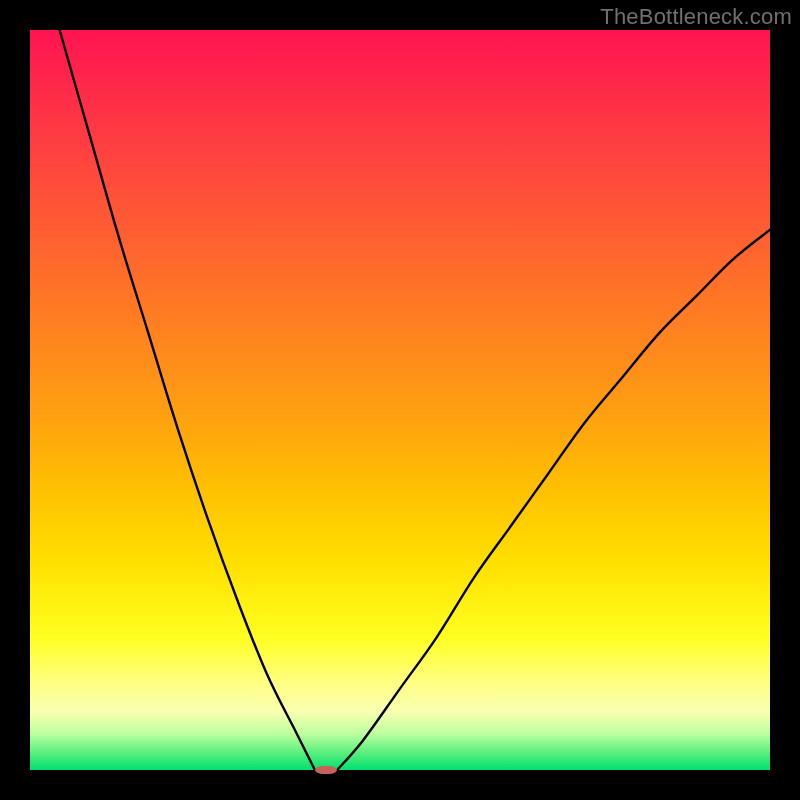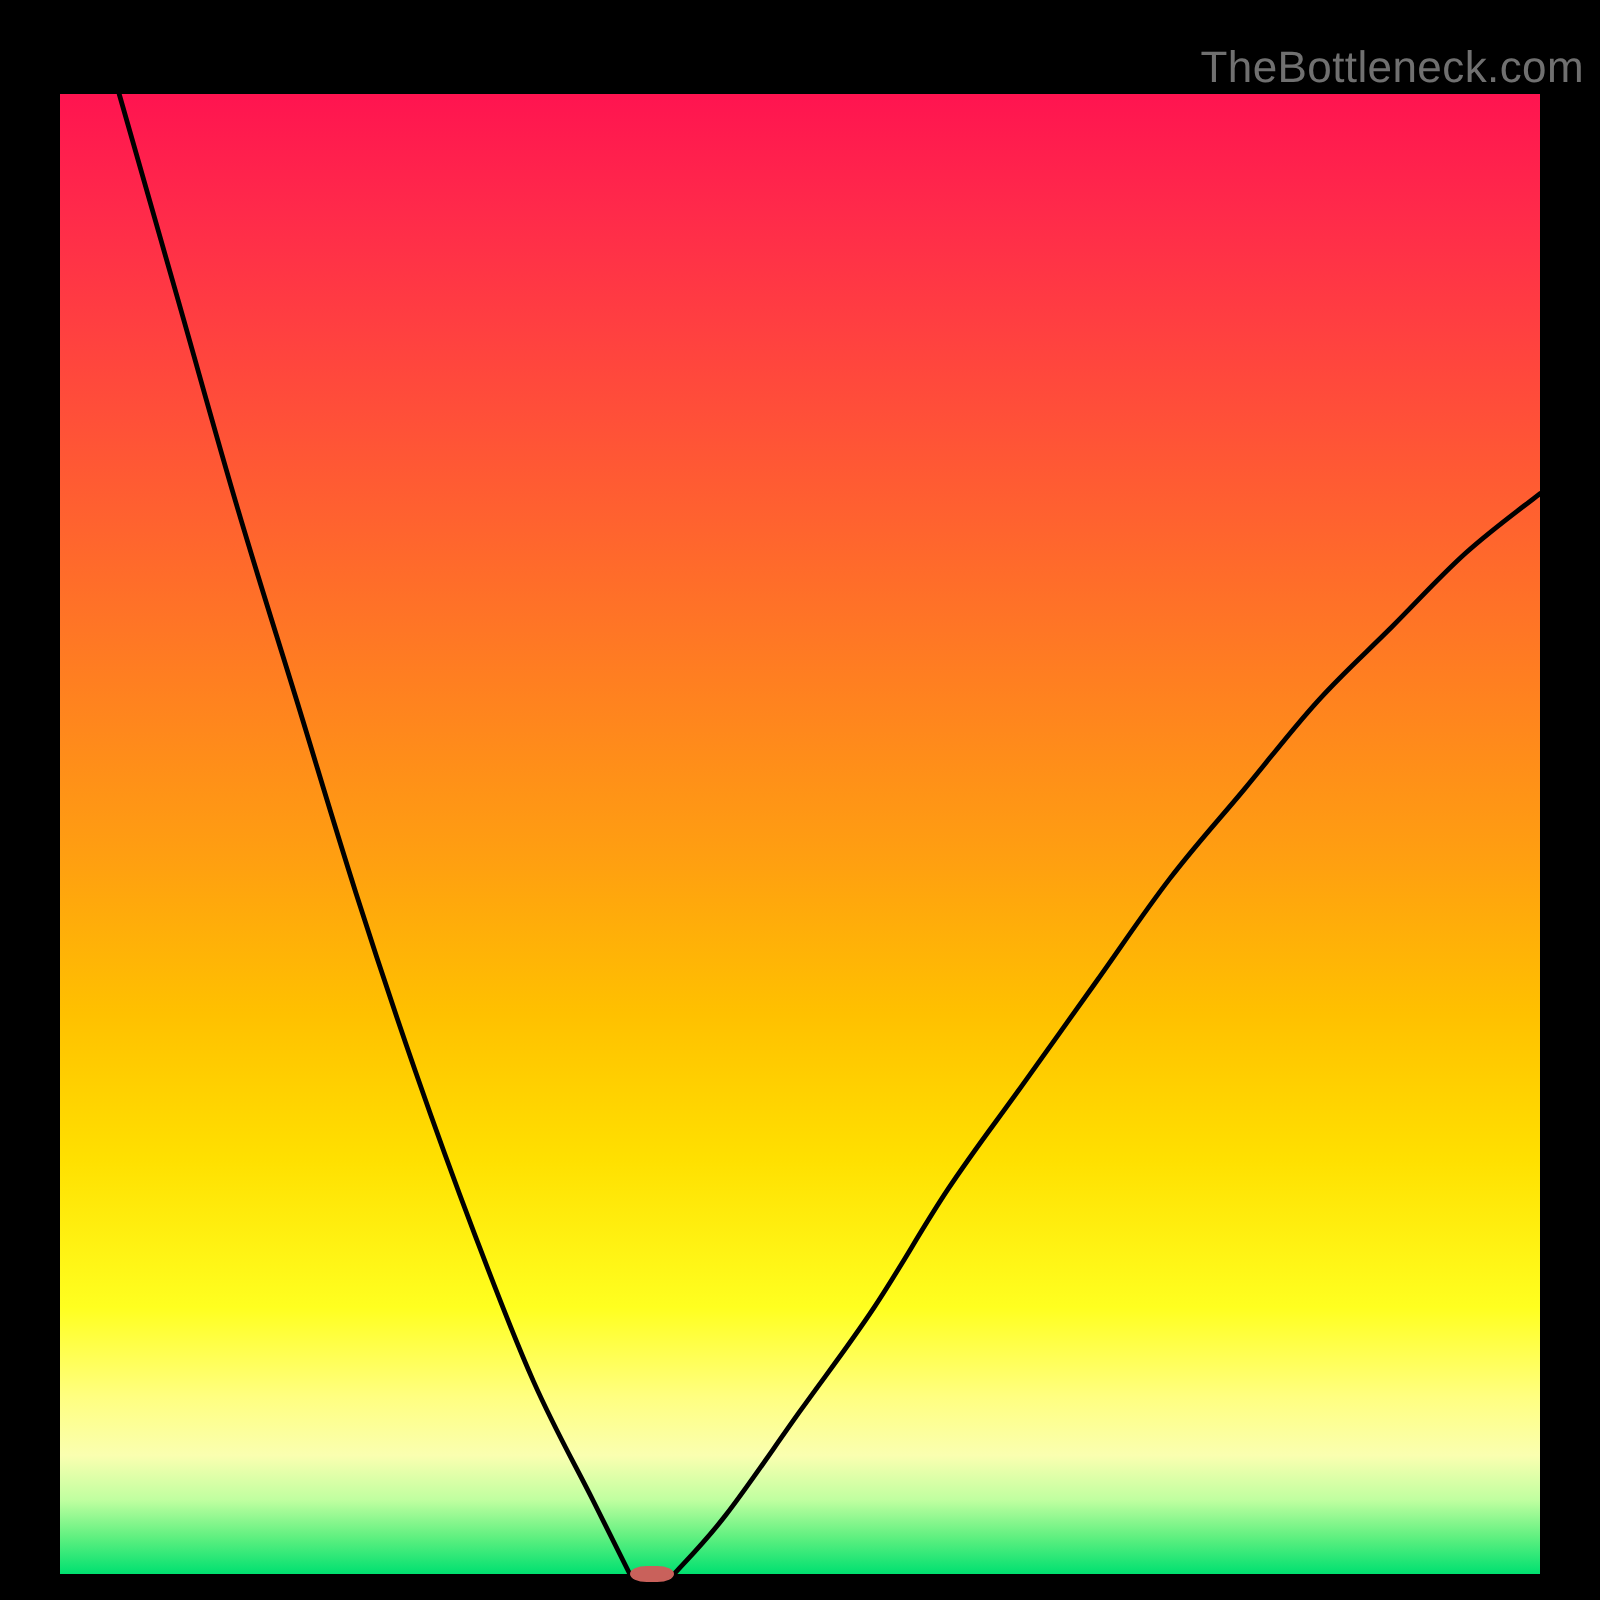--- a/index.html
+++ b/index.html
@@ -9,21 +9,20 @@
     height: 800px;
     background: #000;
     font-family: Arial, Helvetica, sans-serif;
     overflow: hidden;
   }
   .frame {
     position: relative;
     width: 800px;
     height: 748px;
     background: #000;
-    margin-top: 17px;
   }
   .plot-area {
     position: absolute;
     left: 30px;
     top: 30px;
     width: 740px;
     height: 740px;
     background: linear-gradient(to bottom,
       #ff1450 0%,
       #ff2a4a 8%,

